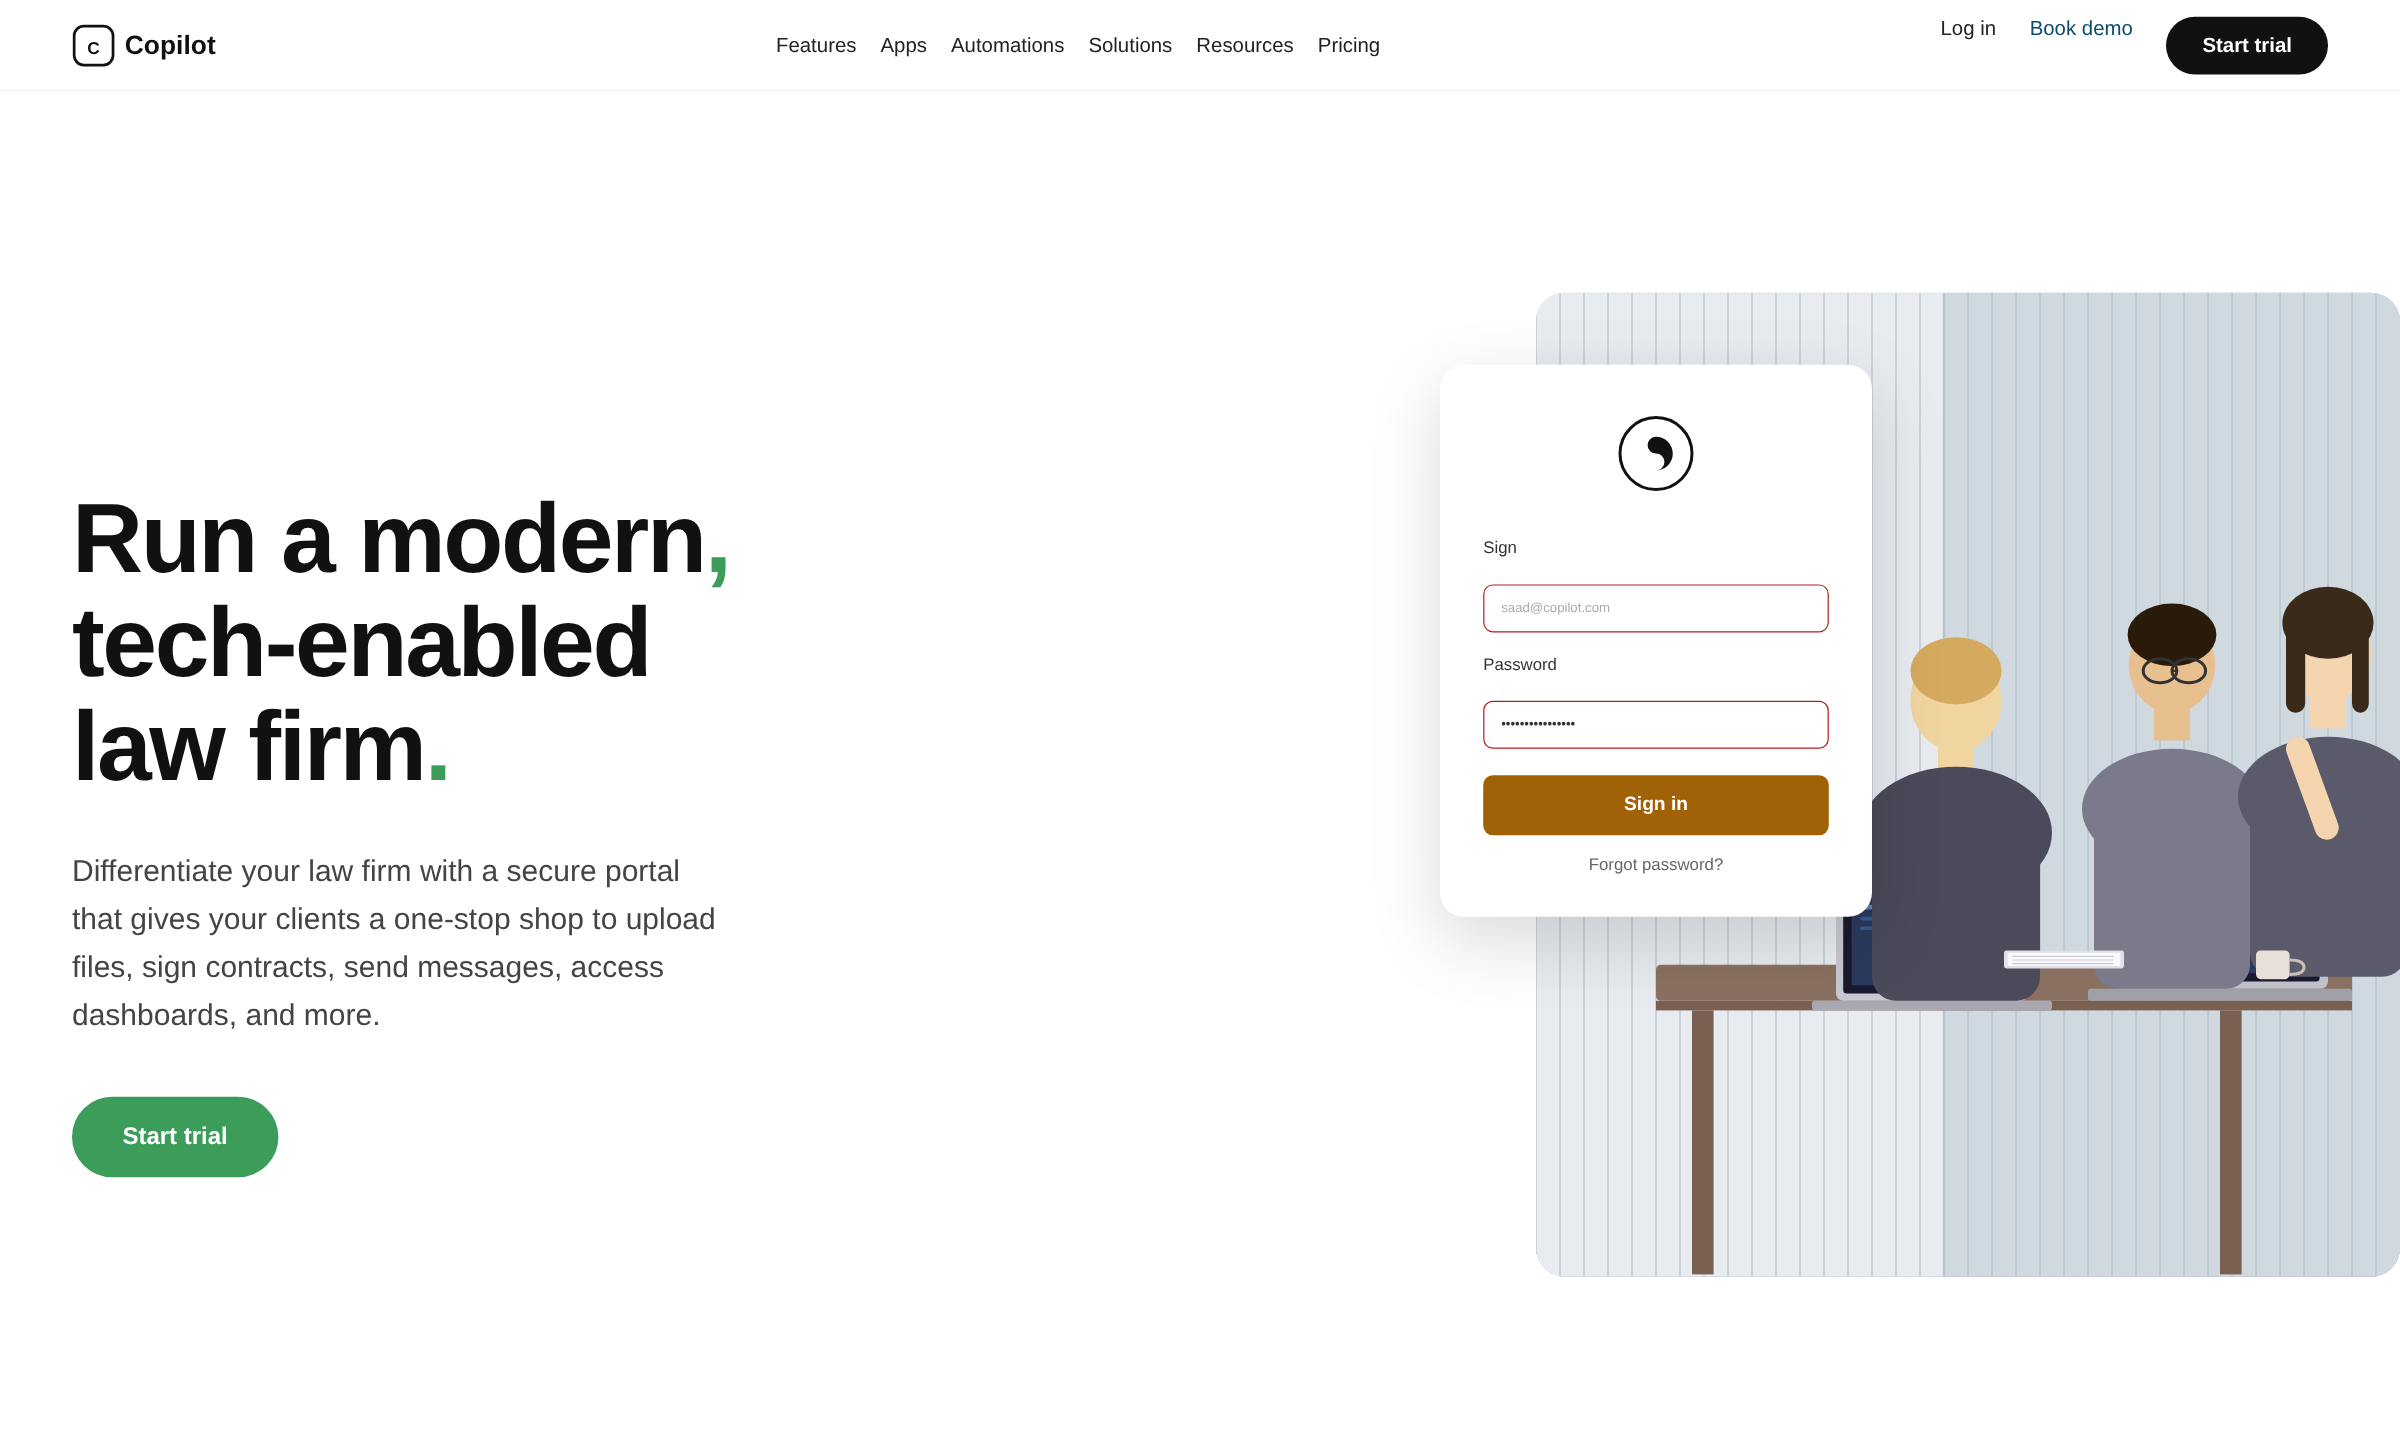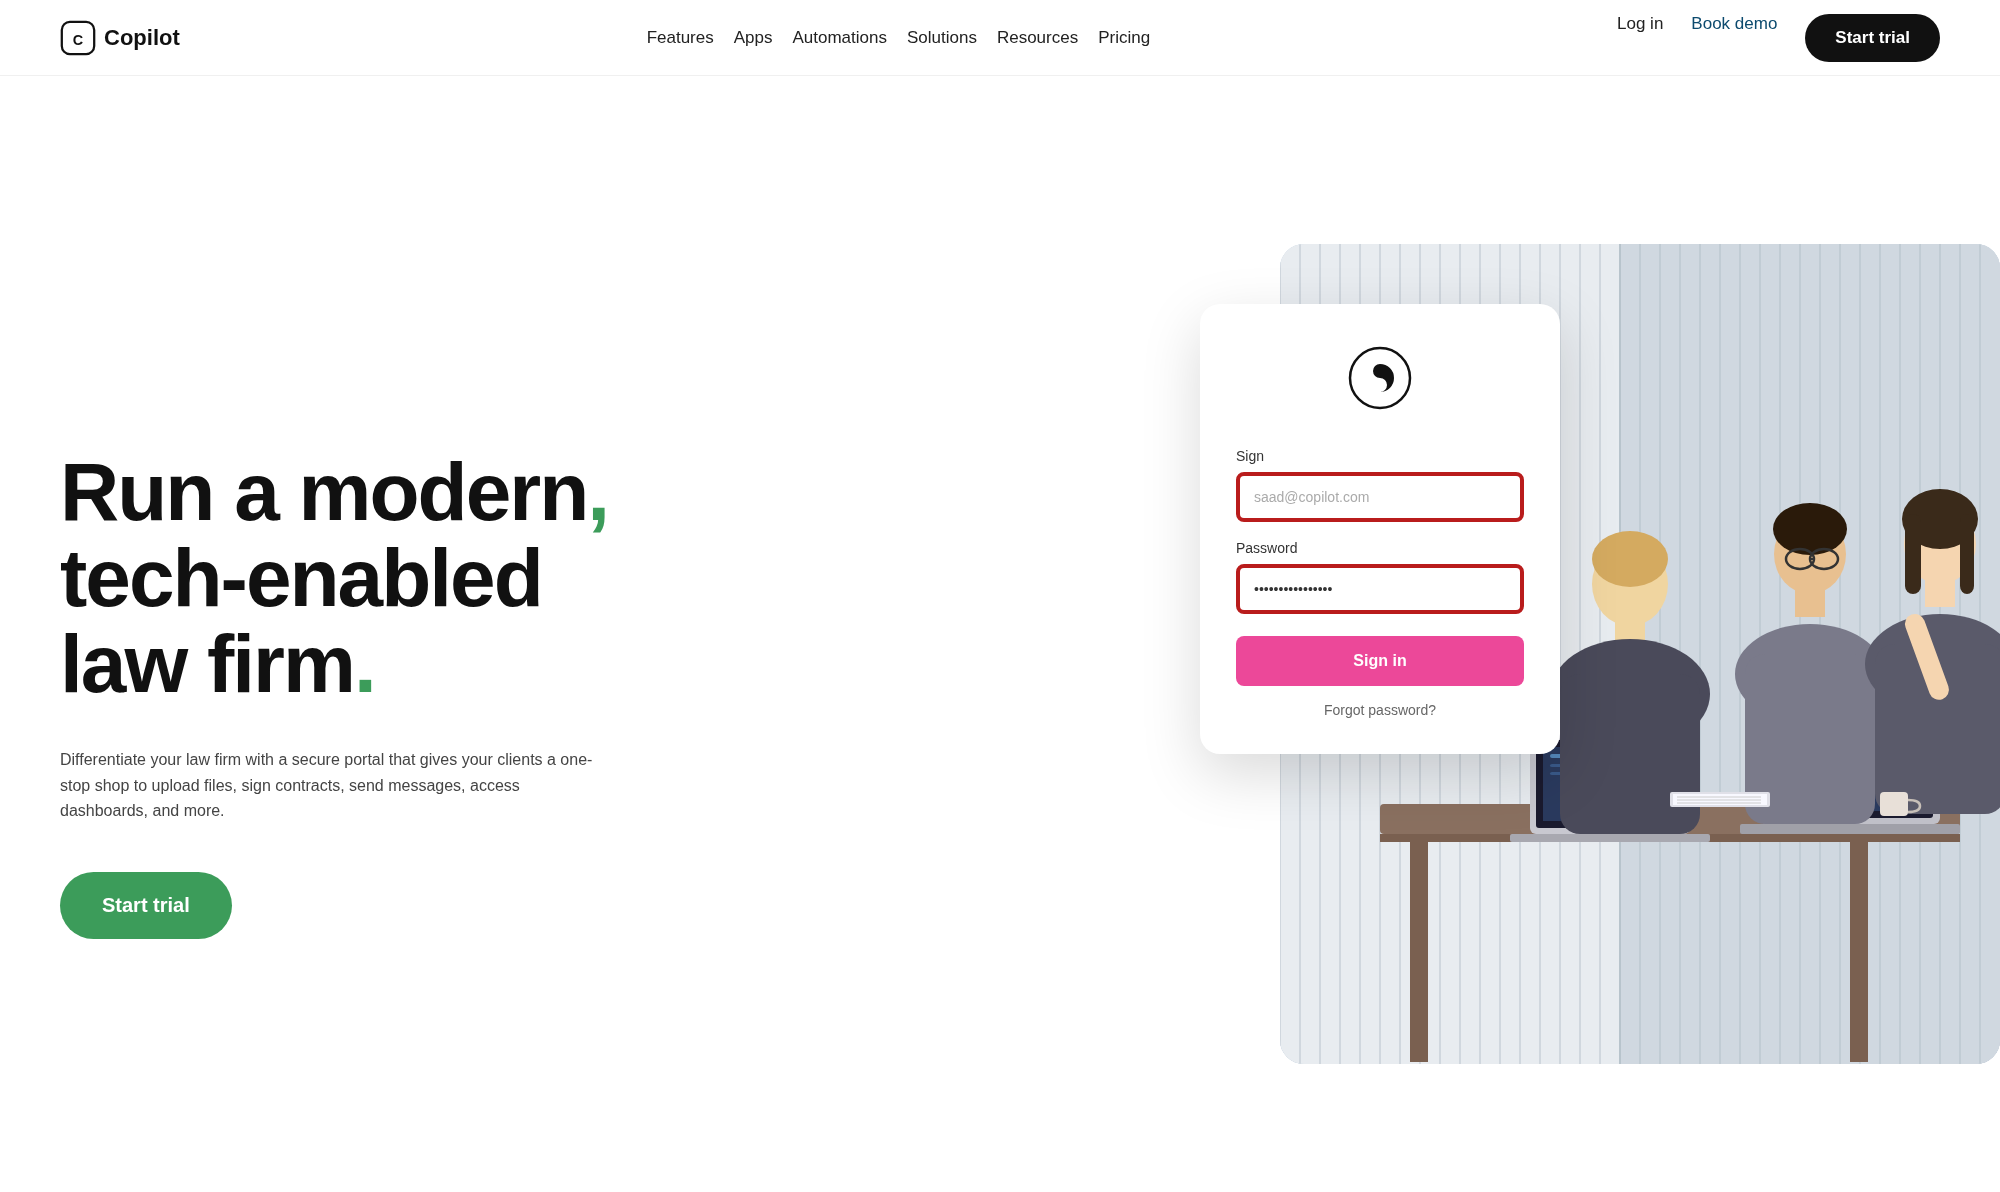--- a/index.html
+++ b/index.html
@@ -94,21 +94,21 @@
       letter-spacing: -2px;
     }
     .hero-heading .comma {
       color: #3c9c5a;
     }
     .hero-heading .period {
       color: #3c9c5a;
     }
     .hero-subtext {
       margin-top: 40px;
-      font-size: 16px;
+      font-size: 25px;
       color: #444;
       line-height: 1.6;
       max-width: 540px;
     }
     .btn-start-trial-hero {
       margin-top: 48px;
       background: #3c9c5a;
       color: #fff;
       border: none;
       border-radius: 40px;
@@ -160,34 +160,35 @@
     }
     .login-field-label {
       font-size: 14px;
       font-weight: 500;
       color: #333;
       margin-bottom: 8px;
       display: block;
     }
     .login-input {
       width: 100%;
-      border: 4px solid #b91c1c;
+      border: 1px solid #b91c1c;
       border-radius: 8px;
       padding: 13px 14px;
-      font-size: 14px;
+      font-size: 11px;
       color: #333;
       margin-bottom: 18px;
       outline: none;
+      margin-top: 15px;
     }
     .login-input::placeholder {
       color: #aaa;
     }
     .login-btn {
       width: 100%;
-      background: #ec4899;
+      background: #a16207;
       color: #fff;
       border: none;
       border-radius: 8px;
       padding: 16px;
       font-size: 16px;
       font-weight: 600;
       cursor: pointer;
       margin-top: 4px;
     }
     .login-forgot {

